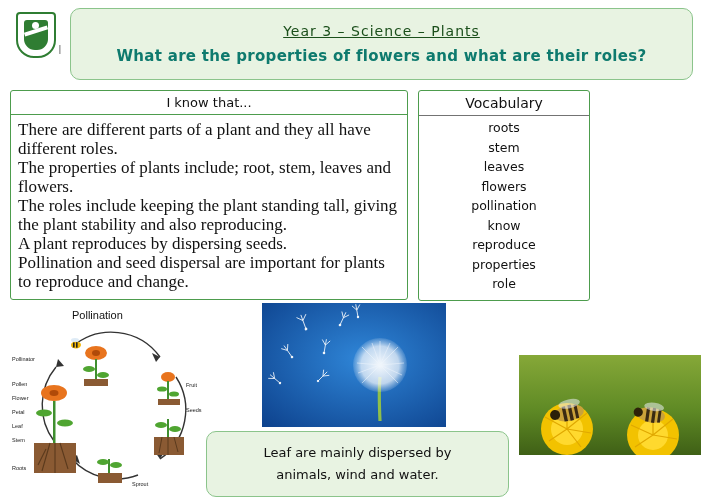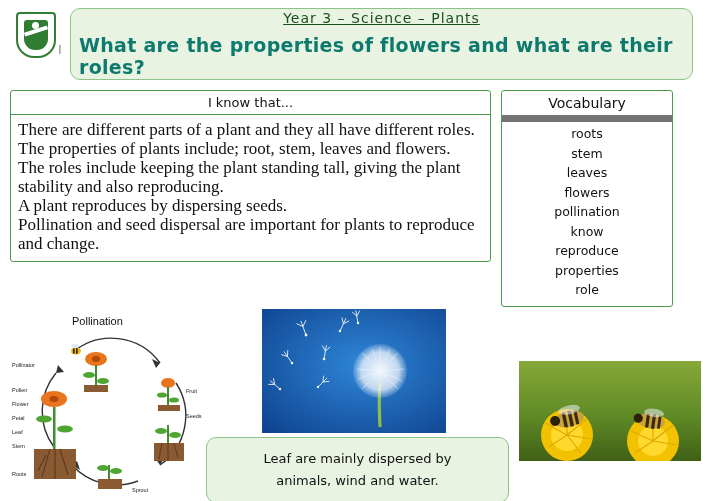--- a/index.html
+++ b/index.html
@@ -88,35 +88,35 @@
   .title-main {
     font-family: "DejaVu Sans", sans-serif;
     font-size: 14px;
     color: #1b4f1b;
     letter-spacing: 1px;
     margin-bottom: 8px;
     text-decoration: underline;
   }
   .title-question {
     font-family: "DejaVu Sans", sans-serif;
-    font-size: 19px;
+    font-size: 15px;
     font-weight: bold;
     color: #0e7a6e;
     letter-spacing: 0.3px;
   }
 
   
   .cols {
     display: flex;
     gap: 10px;
     margin-top: 10px;
     align-items: flex-start;
   }
   .know-box {
-    width: 481px;
+    width: 398px;
     border: 1px solid #4d9c4d;
     border-radius: 3px;
     padding: 2px 6px 8px 6px;
     background: #ffffff;
   }
   .know-title {
     text-align: center;
     font-family: "DejaVu Sans", sans-serif;
     font-size: 13px;
     color: #111;
@@ -138,21 +138,21 @@
     border: 1px solid #4d9c4d;
     border-radius: 3px;
     background: #ffffff;
     padding: 2px 4px 6px 4px;
   }
   .vocab-title {
     text-align: center;
     font-family: "DejaVu Sans", sans-serif;
     font-size: 14px;
     color: #111;
-    border-bottom: 7px solid #737373;
+    border-bottom: 1px solid #737373;
     padding: 2px 0 4px 0;
     margin: 0 -4px 2px -4px;
   }
   .vocab-list {
     list-style: none;
     margin: 0; padding: 0;
     text-align: center;
   }
   .vocab-list li {
     font-family: "DejaVu Sans", sans-serif;

